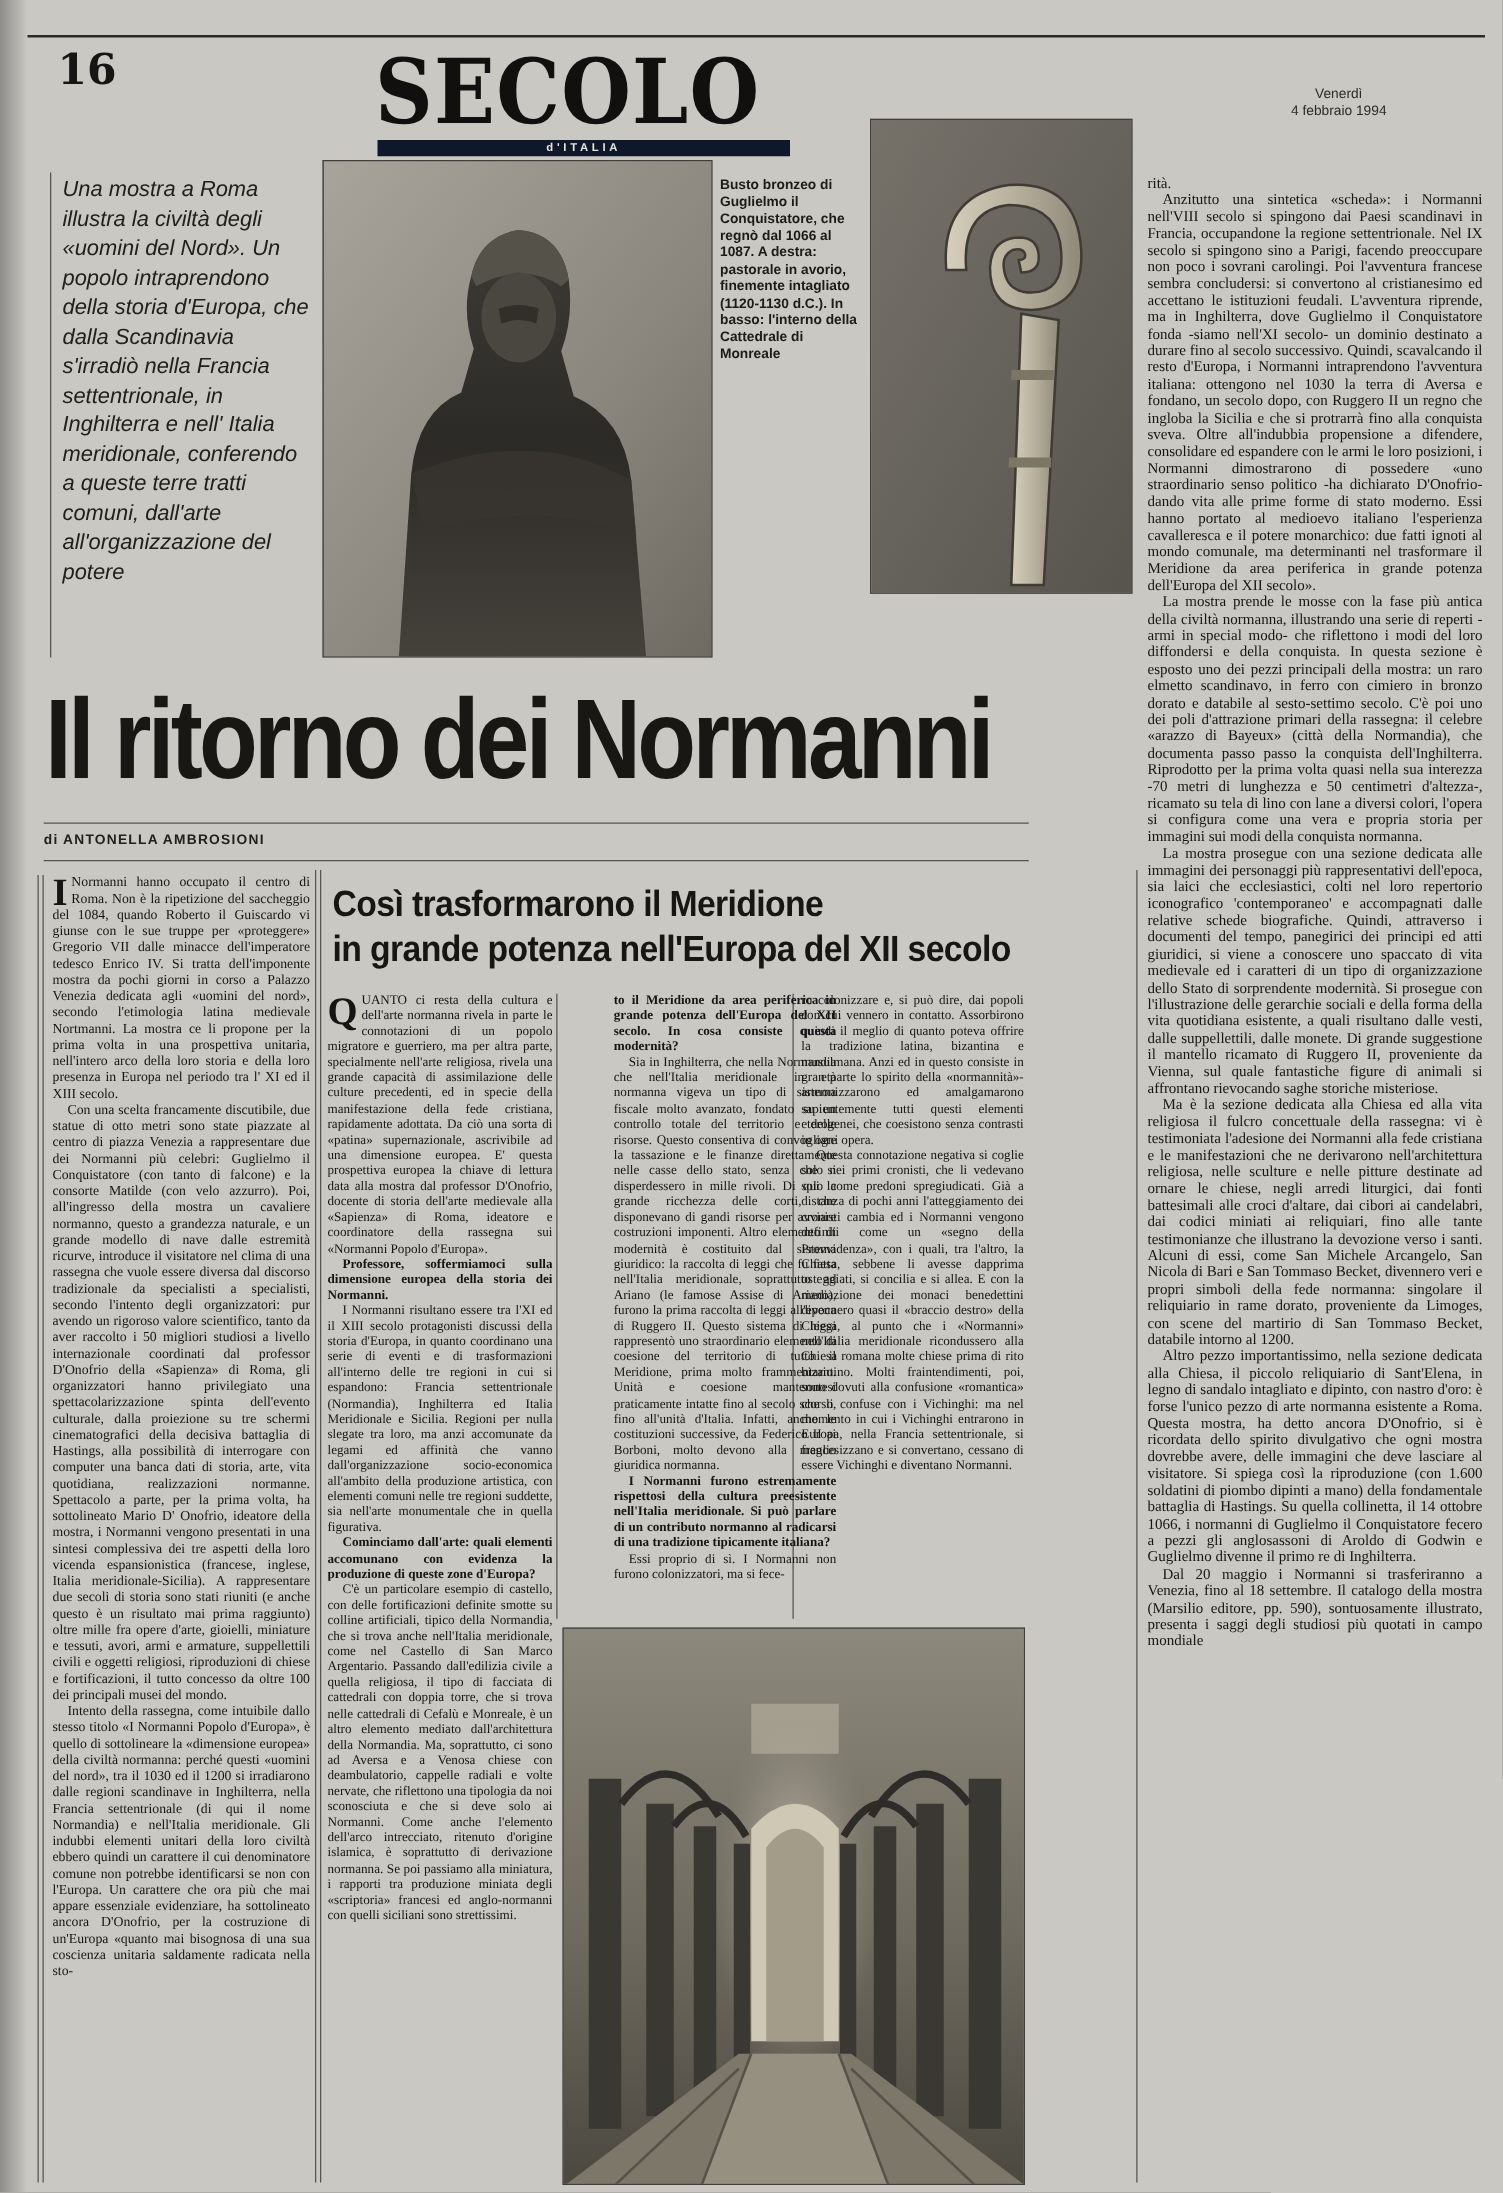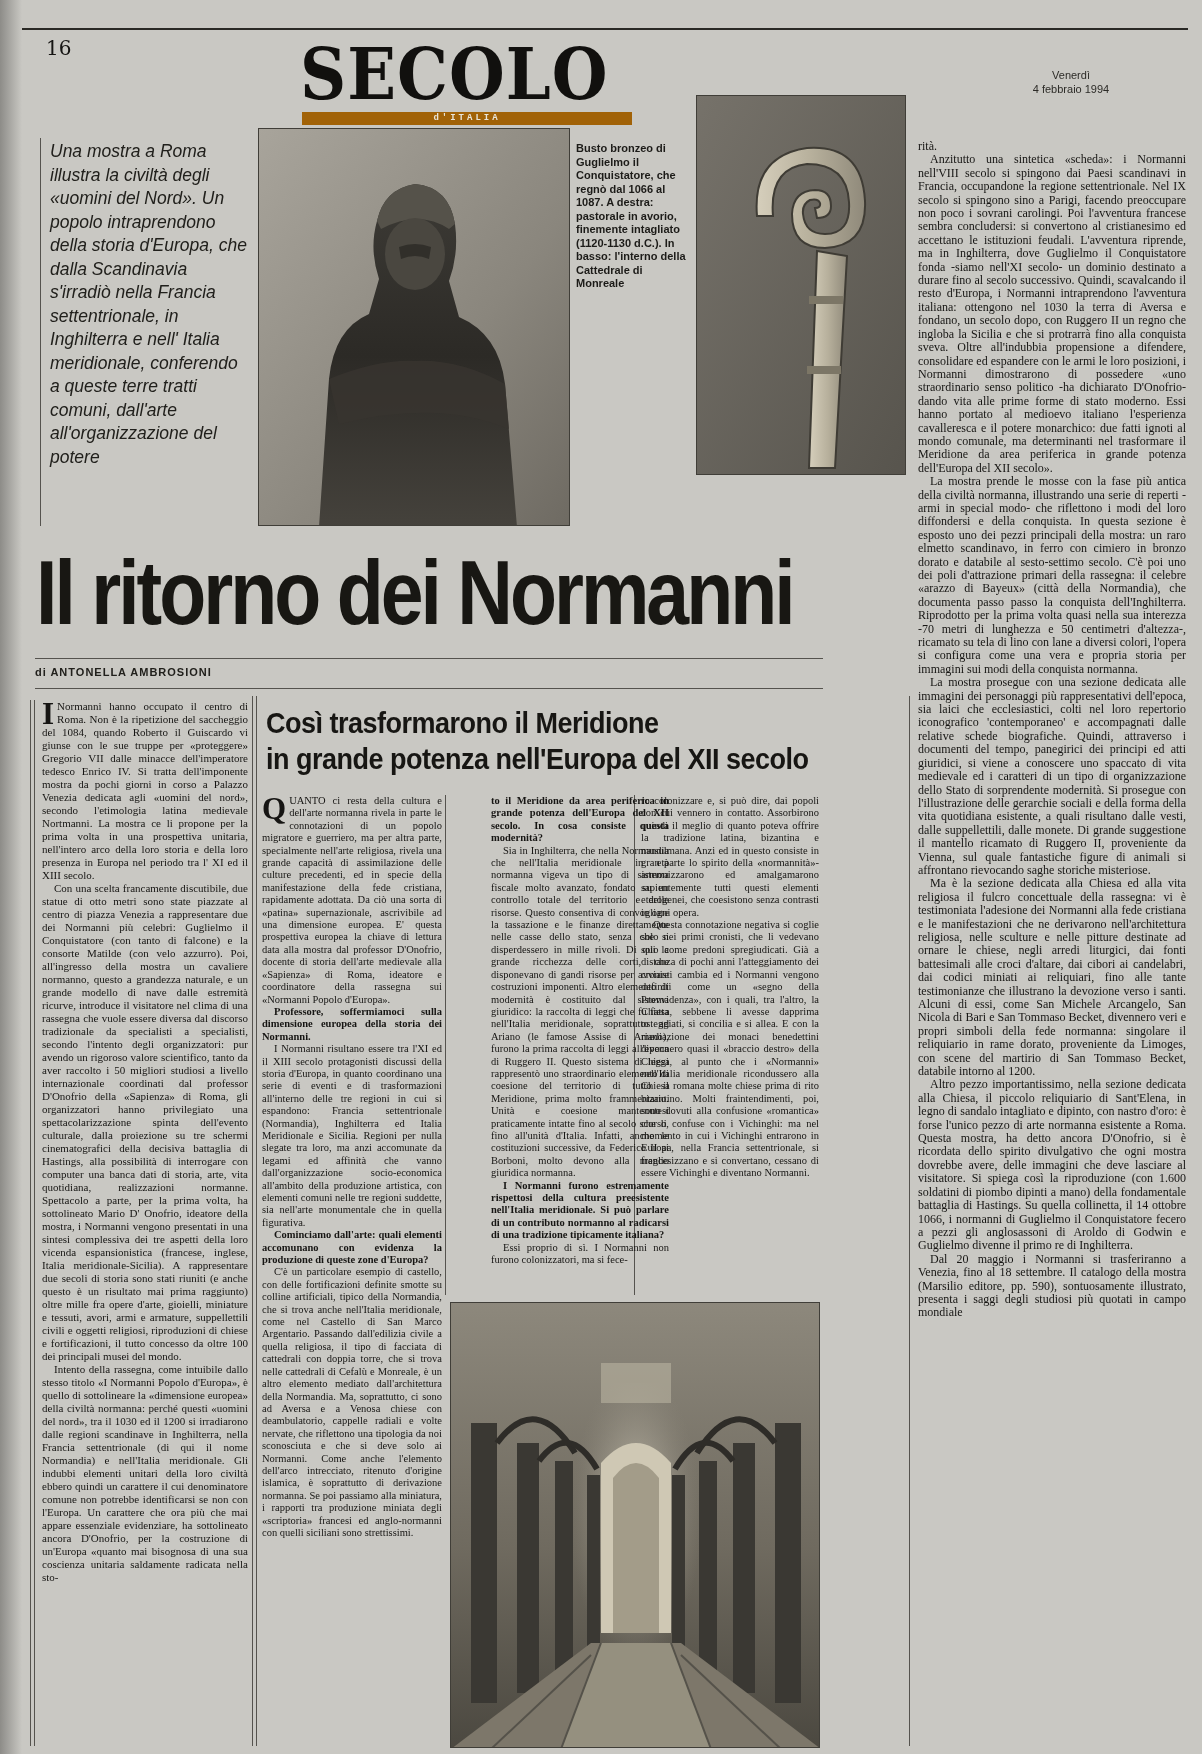--- a/index.html
+++ b/index.html
@@ -5,24 +5,24 @@
   html,body{margin:0;padding:0;background:#9a9994;}
   #page{position:relative;width:1202px;height:1754px;background:#c9c8c3;overflow:hidden;
         font-family:"Liberation Serif", serif;color:#161513;}
   #page::before{content:"";position:absolute;left:0;top:0;width:22px;height:100%;
         background:linear-gradient(90deg,#8d8c88,#c9c8c3);z-index:5;pointer-events:none;}
   .abs{position:absolute;}
   .rule-h{position:absolute;background:#2a2925;height:2px;}
   .rule-h.thin{height:1px;background:#55534e;}
   .rule-v{position:absolute;background:#55534e;width:1px;}
   
-  .pagenum{font-weight:normal;font-size:20px;font-family:"DejaVu Serif",serif;}
+  .pagenum{font-weight:bold;font-size:34px;font-family:"DejaVu Serif",serif;}
   .masthead{font-family:"DejaVu Serif",serif;font-weight:bold;font-size:64px;letter-spacing:1px;
         transform:scaleY(1.12);transform-origin:top left;color:#11100e;}
-  .masthead-bar{background:#a16207;color:#e8e5da;text-align:center;font-family:Liberation Mono, monospace;
+  .masthead-bar{background:#0f172a;color:#e8e5da;text-align:center;font-family:Liberation Sans, sans-serif;
         font-size:9px;font-weight:bold;letter-spacing:3px;line-height:13px;}
   .dateline{font-family:"Liberation Sans",sans-serif;font-size:11px;text-align:center;line-height:14px;color:#2c2b27;}
   
   .intro{font-family:"Liberation Sans",sans-serif;font-style:italic;font-size:17.5px;line-height:23.5px;
         color:#21201c;}
   
   .photo{border:1px solid #403e38;box-sizing:border-box;overflow:hidden;background:#8f8d86;}
   .caption{font-family:"Liberation Sans",sans-serif;font-weight:bold;font-size:11px;line-height:13.5px;
         color:#1c1b18;}
   

